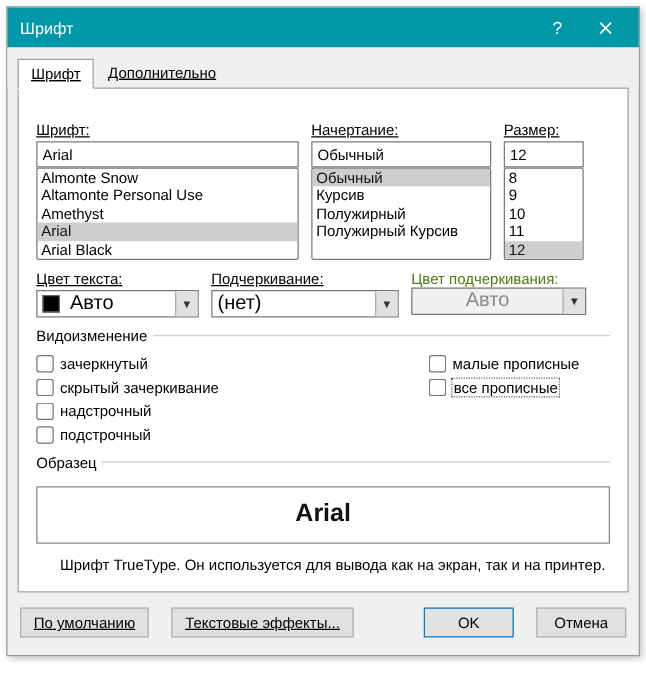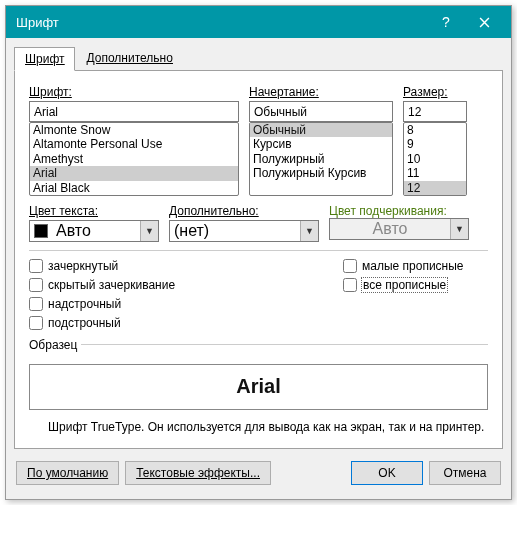--- a/index.html
+++ b/index.html
@@ -5,21 +5,21 @@
 * { box-sizing: border-box; margin: 0; padding: 0; font-family: "Segoe UI", Tahoma, sans-serif; }
 body { background: #fff; padding: 5px; }
 .window { width: 507px; border: 1px solid #999; box-shadow: 2px 2px 6px rgba(0,0,0,0.25); background: #f0f0f0; }
 .titlebar { background: #0097a7; color: #fff; height: 32px; display: flex; align-items: center; padding: 0 8px 0 10px; font-size: 13px; }
 .titlebar .title { flex: 1; }
 .titlebtn { width: 38px; height: 32px; display: flex; align-items: center; justify-content: center; font-size: 14px; cursor: pointer; }
 
 .tabs { display: flex; padding: 8px 8px 0 8px; font-size: 12px; background: #f0f0f0; }
 .tab { padding: 4px 10px; border: 1px solid transparent; cursor: pointer; text-decoration: underline; text-decoration-style: solid; }
 .tab.active { border: 1px solid #a0a0a0; border-bottom: 1px solid #fff; background: #fff; position: relative; top: 1px; }
-.tabcontent { border: 1px solid #a0a0a0; background: #fff; margin: 0 8px; padding: 14px 14px 8px; font-size: 12px; }
+.tabcontent { border: 1px solid #a0a0a0; background: #fff; margin: 0 8px; padding: 26px 14px 8px; font-size: 12px; }
 
 .row { display: flex; gap: 10px; margin-bottom: 8px; }
 .col { display: flex; flex-direction: column; }
 .lbl { text-decoration: underline; margin-bottom: 2px; }
 
 input[type=text] { border: 1px solid #7a7a7a; height: 21px; padding: 1px 4px; font-size: 12px; font-family: inherit; }
 select.listbox { border: 1px solid #7a7a7a; font-size: 12px; font-family: inherit; overflow-y: scroll; }
 select.listbox option { padding: 0 3px; }
 
 .combo { display: flex; align-items: center; border: 1px solid #7a7a7a; height: 22px; background: #fff; }
@@ -32,21 +32,21 @@
 legend { font-size: 12px; padding-right: 4px; }
 
 .cbrow { display: flex; gap: 64px; }
 .cbcol { display: flex; flex-direction: column; gap: 5px; }
 .cb { display: flex; align-items: center; gap: 5px; font-size: 12px; }
 .cb input { width: 14px; height: 14px; }
 
 .preview { border: 1px solid #888; height: 46px; margin: 4px 0; display: flex; align-items: center; justify-content: center; font-family: Arial; font-weight: bold; font-size: 20px; color: #111; }
 .note { font-size: 12px; padding: 6px 2px 4px; margin-left: 17px; }
 
-.btnbar { display: flex; gap: 6px; padding: 12px 10px 14px; align-items: center; }
+.btnbar { display: flex; gap: 18px; padding: 12px 10px 14px; align-items: center; }
 .btn { border: 1px solid #adadad; background: #e1e1e1; height: 24px; padding: 0 10px; font-size: 12px; cursor: pointer; min-width: 72px; }
 .btn.primary { border: 1px solid #0078d7; }
 .spacer { flex: 1; }
 .u { text-decoration: underline; }
 </style>
 </head>
 <body>
 
 <div class="window">
  <div class="titlebar">
@@ -104,36 +104,37 @@
   <div class="row">
    <div class="col" style="width:130px">
     <span class="lbl">Цвет текста:</span>
     <div class="combo">
      <div class="swatch"></div>
      <span class="ctxt">Авто</span>
      <div class="cbtn">▼</div>
     </div>
    </div>
    <div class="col" style="width:150px">
-    <span class="lbl">Дополнительно:</span>
+    <span class="lbl">Подчеркивание:</span>
     <div class="combo">
      <span class="ctxt">(нет)</span>
      <div class="cbtn">▼</div>
     </div>
    </div>
    <div class="col" style="width:140px">
     <span style="color:#4d7c0f">Цвет подчеркивания:</span>
     <div class="combo disabled">
      <span class="ctxt" style="text-align:center">Авто</span>
      <div class="cbtn">▼</div>
     </div>
    </div>
   </div>
 
   <fieldset>
+   <legend>Видоизменение</legend>
    <div class="cbrow">
     <div class="cbcol" style="width:250px">
      <label class="cb">
               <input type="checkbox" style="">
               <span>зачеркнутый</span>
             </label>
      <label class="cb">
               <input type="checkbox" style="">
               <span>скрытый зачеркивание</span>
             </label>

